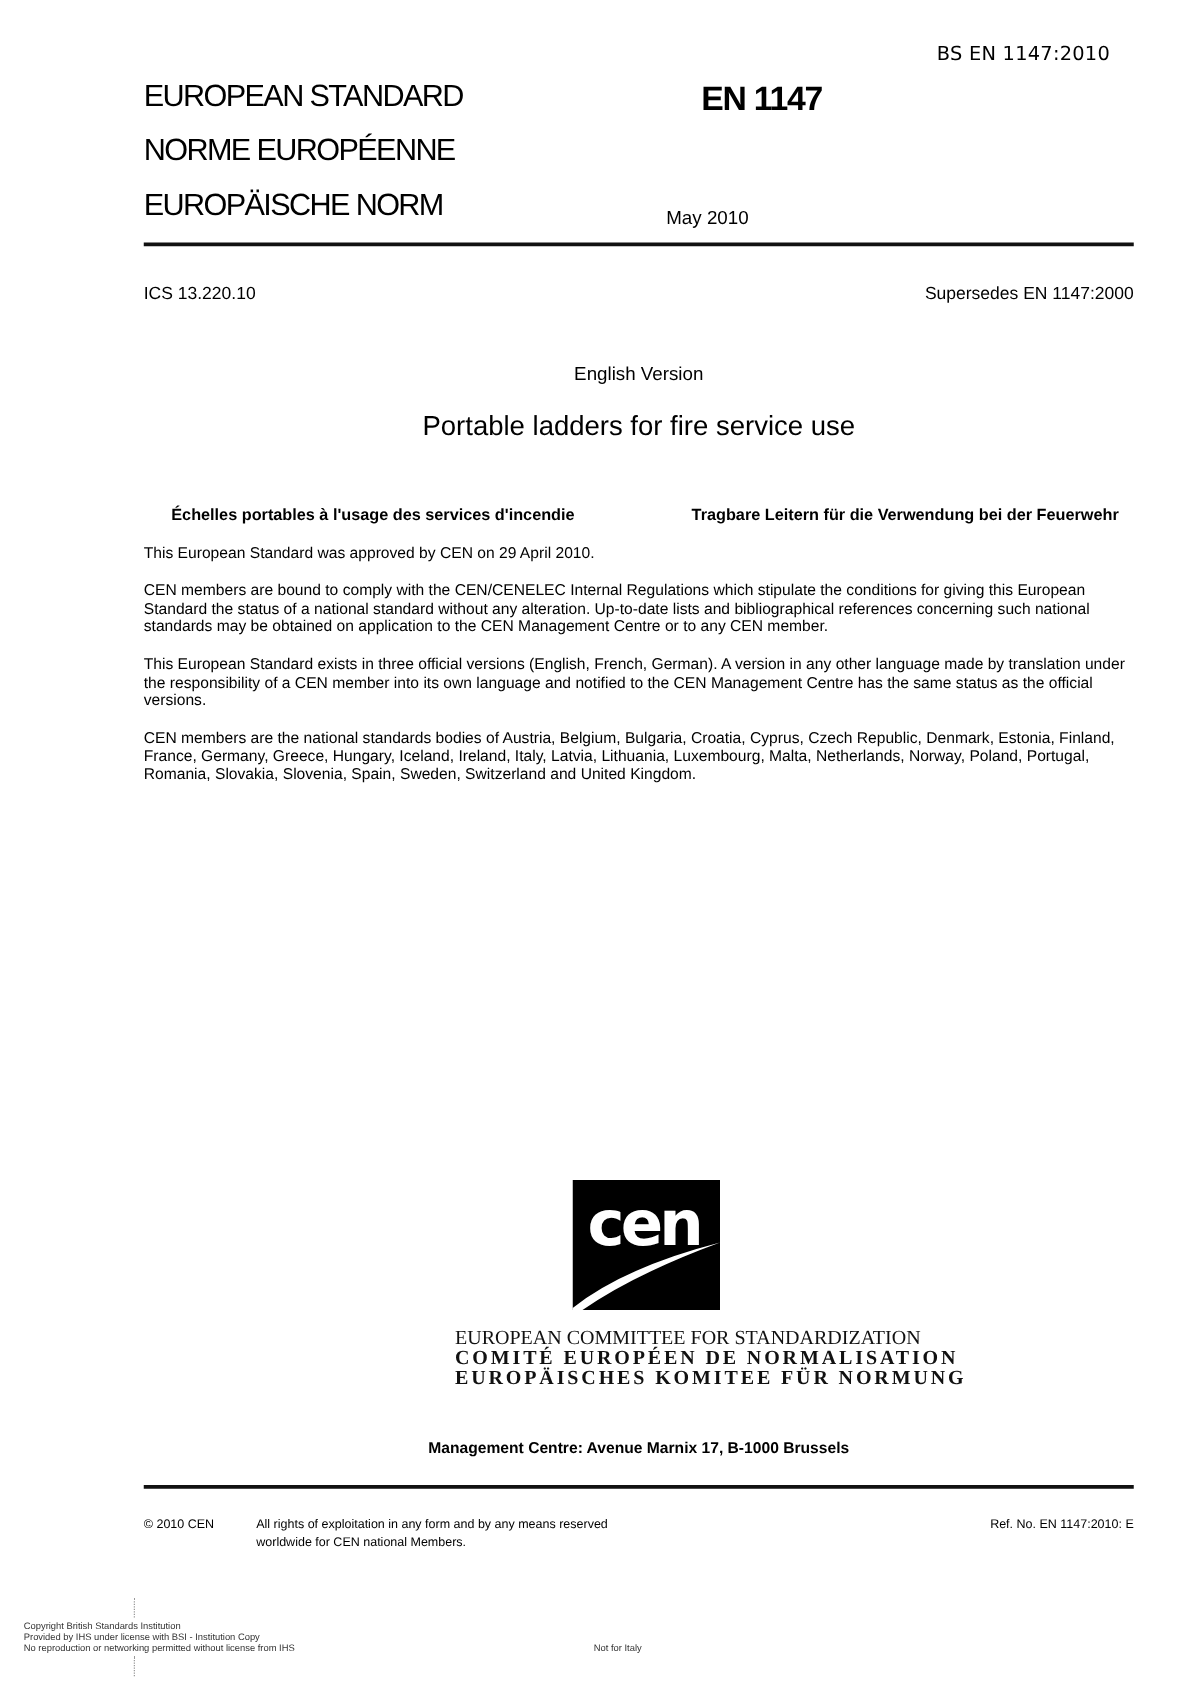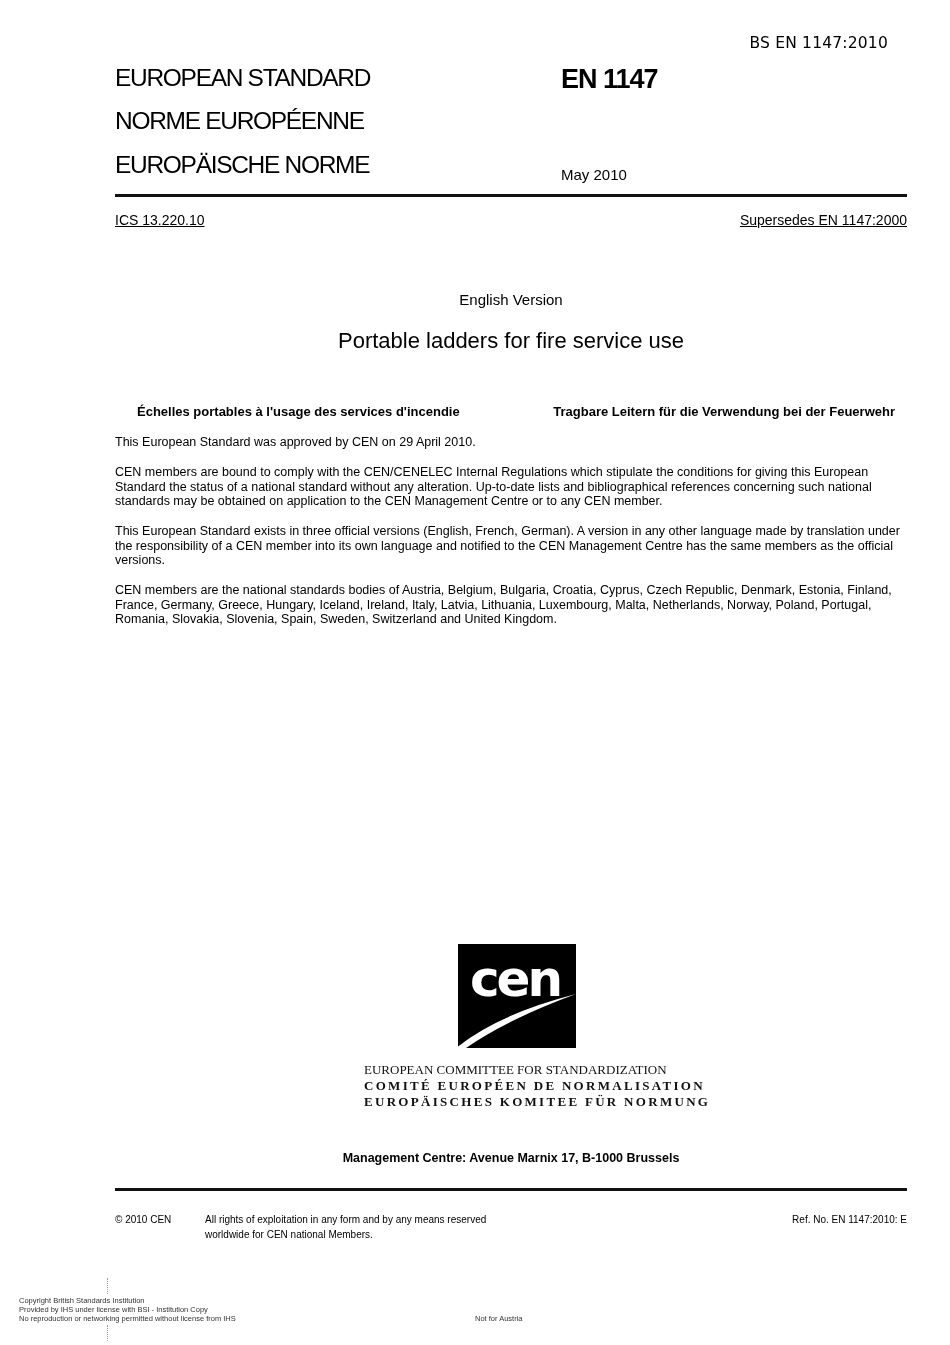--- a/index.html
+++ b/index.html
@@ -2,60 +2,60 @@
 <html><head>
   <meta charset="utf-8">
   <style>
     html, body { margin: 0; padding: 0; background: #ffffff; }
     body { width: 950px; height: 1345px; position: relative; overflow: hidden;
            font-family: "Liberation Sans", sans-serif; color: #000; }
     .abs { position: absolute; white-space: nowrap; }
     .bs-ref { top: 34px; right: 62px; font-family: "DejaVu Sans", sans-serif; font-size: 15.5px; letter-spacing: 0.2px; }
     .std-title { left: 115px; font-size: 24.5px; letter-spacing: -1.3px; }
     .en-num { left: 561px; top: 64px; font-size: 27px; font-weight: bold; letter-spacing: -1px; }
-    .date { left: 561px; top: 166px; font-size: 15px; }
+    .date { left: 533px; top: 166px; font-size: 15px; }
     .rule { position: absolute; left: 115px; width: 792px; height: 3px; background: #111; }
-    .meta { top: 212px; font-size: 14px; text-decoration: underline; }
+    .meta { top: 226px; font-size: 14px; }
     .eng-ver { top: 291px; left: 0; width: 1022px; text-align: center; font-size: 15px; }
     .doc-title { top: 328px; left: 0; width: 1022px; text-align: center; font-size: 22px; }
     .alt-title { top: 404px; font-size: 13px; font-weight: bold; }
     .para { position: absolute; left: 115px; width: 792px; font-size: 12.5px; line-height: 14.6px; }
     .logo { position: absolute; left: 458px; top: 944px; width: 118px; height: 104px; }
-    .cen-name { left: 364px; font-family: "Liberation Serif", serif; font-size: 13px; color: #111; }
+    .cen-name { left: 364px; font-family: "Liberation Serif", serif; font-size: 16px; color: #111; }
     .cen-name.spaced { letter-spacing: 2.3px; font-weight: bold; }
     .mgmt { top: 1151px; left: 0; width: 1022px; text-align: center; font-size: 12.5px; font-weight: bold; }
     .foot { font-size: 10px; line-height: 15px; }
     .tiny { font-size: 7.5px; color: #333; line-height: 9px; }
     .dots { position: absolute; left: 107px; width: 1px; border-left: 1px dotted #999; }
   </style>
 </head>
 <body>
 
 <div class="abs bs-ref">BS EN 1147:2010</div>
 
 <div class="abs std-title" style="top:64px;">EUROPEAN STANDARD</div>
 <div class="abs std-title" style="top:107px;">NORME EUROPÉENNE</div>
-<div class="abs std-title" style="top:151px;">EUROPÄISCHE NORME</div>
+<div class="abs std-title" style="top:151px;">EUROPÄISCHE NORM</div>
 
 <div class="abs en-num">EN 1147</div>
 <div class="abs date">May 2010</div>
 
 <div class="rule" style="top:194px;"></div>
 
 <div class="abs meta" style="left:115px;">ICS 13.220.10</div>
 <div class="abs meta" style="right:43px;">Supersedes EN 1147:2000</div>
 
 <div class="abs eng-ver">English Version</div>
 <div class="abs doc-title">Portable ladders for fire service use</div>
 <div class="abs alt-title" style="left:137px;">Échelles portables à l'usage des services d'incendie</div>
 <div class="abs alt-title" style="right:55px;">Tragbare Leitern für die Verwendung bei der Feuerwehr</div>
 
 <div class="para" style="top:435px;">This European Standard was approved by CEN on 29 April 2010.</div>
 <div class="para" style="top:465px;">CEN members are bound to comply with the CEN/CENELEC Internal Regulations which stipulate the conditions for giving this European Standard the status of a national standard without any alteration. Up-to-date lists and bibliographical references concerning such national standards may be obtained on application to the CEN Management Centre or to any CEN member.</div>
-<div class="para" style="top:524px;">This European Standard exists in three official versions (English, French, German). A version in any other language made by translation under the responsibility of a CEN member into its own language and notified to the CEN Management Centre has the same members as the official versions.</div>
+<div class="para" style="top:524px;">This European Standard exists in three official versions (English, French, German). A version in any other language made by translation under the responsibility of a CEN member into its own language and notified to the CEN Management Centre has the same status as the official versions.</div>
 <div class="para" style="top:583px;">CEN members are the national standards bodies of Austria, Belgium, Bulgaria, Croatia, Cyprus, Czech Republic, Denmark, Estonia, Finland, France, Germany, Greece, Hungary, Iceland, Ireland, Italy, Latvia, Lithuania, Luxembourg, Malta, Netherlands, Norway, Poland, Portugal, Romania, Slovakia, Slovenia, Spain, Sweden, Switzerland and United Kingdom.</div>
 
 <div class="logo">
   <svg width="118" height="104" viewBox="0 0 118 104">
     <rect x="0" y="0" width="118" height="104" fill="#000"></rect>
     <text x="57" y="52" text-anchor="middle" font-family="DejaVu Sans, sans-serif" font-weight="bold" font-size="50" fill="#fff" letter-spacing="-3">cen</text>
     <path d="M -2 104 Q 40 70 118 50 Q 50 75 8 104 Z" fill="#fff"></path>
   </svg>
 </div>
 
@@ -69,14 +69,14 @@
 
 <div class="abs foot" style="left:115px; top:1212px;">© 2010 CEN</div>
 <div class="abs foot" style="left:205px; top:1212px;">All rights of exploitation in any form and by any means reserved</div>
 <div class="abs foot" style="left:205px; top:1227px;">worldwide for CEN national Members.</div>
 <div class="abs foot" style="right:43px; top:1212px;">Ref. No. EN 1147:2010: E</div>
 
 <div class="dots" style="top:1278px; height:16px;"></div>
 <div class="abs tiny" style="left:19px; top:1296px;">Copyright British Standards Institution</div>
 <div class="abs tiny" style="left:19px; top:1305px;">Provided by IHS under license with BSI - Institution Copy</div>
 <div class="abs tiny" style="left:19px; top:1314px;">No reproduction or networking permitted without license from IHS</div>
-<div class="abs tiny" style="left:475px; top:1314px;">Not for Austria</div>
+<div class="abs tiny" style="left:475px; top:1314px;">Not for Italy</div>
 <div class="dots" style="top:1325px; height:16px;"></div>
 
 </body></html>

